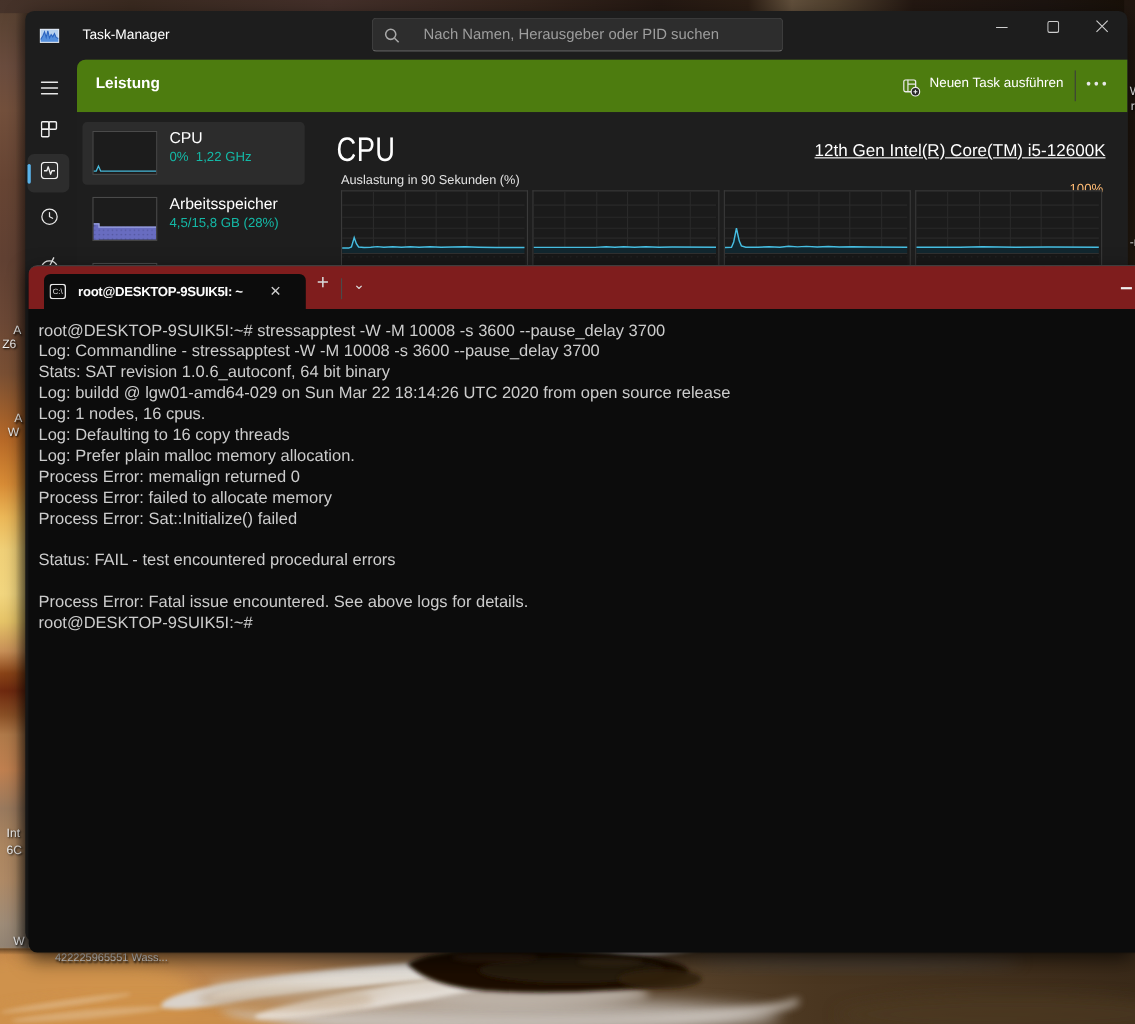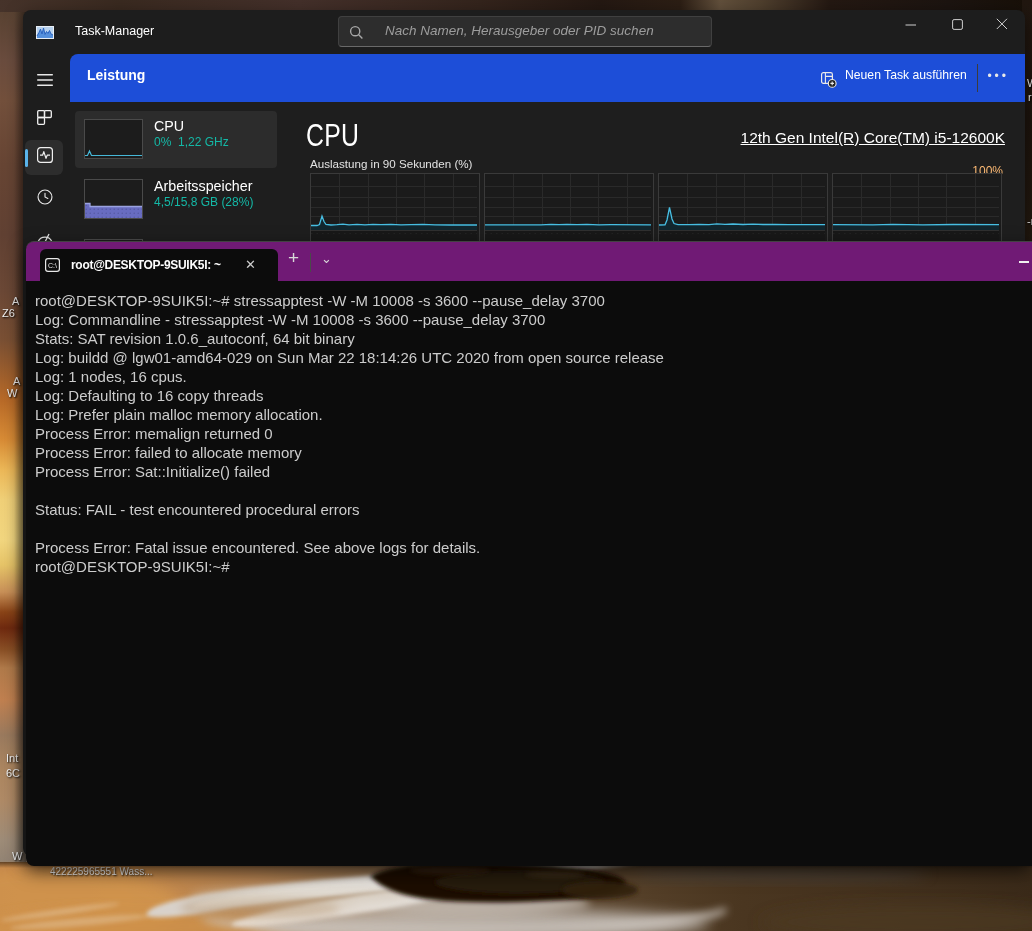--- a/index.html
+++ b/index.html
@@ -25,50 +25,50 @@
   
   .lbl{position:absolute;color:#f2f2f2;font-size:11px;text-shadow:1px 1px 2px #000;white-space:nowrap;}
   
   #beach{left:0;top:862px;width:1032px;height:69px;}
   
   #tm{left:23px;top:10px;width:1002px;height:846px;background:#1d1d1d;
       border-radius:8px;box-shadow:0 6px 18px rgba(0,0,0,.5);}
   #tmTitle{left:52px;top:14px;color:#ffffff;font-size:12.5px;}
   #tmSearch{left:315px;top:6px;width:372px;height:29px;background:#2d2d2d;
       border:1px solid #404040;border-bottom:1px solid #6a6a6a;border-radius:4px;}
-  #tmSearch span{position:absolute;left:46px;top:6px;color:#9d9d9d;font-size:13.5px;font-style:italic;}
+  #tmSearch span{position:absolute;left:46px;top:6px;color:#9d9d9d;font-size:13.5px;}
   .capbtn{position:absolute;color:#e6e6e6;}
   
   .sideic{position:absolute;left:14px;width:16px;height:16px;}
   #selBox{left:2px;top:130px;width:38px;height:35px;background:#2d2d2d;border-radius:6px;}
   #selPill{left:2px;top:139px;width:2.5px;height:18px;background:#5ab3ea;border-radius:2px;}
   
   #panel{left:47px;top:44px;right:0;bottom:0;background:#242424;border-top-left-radius:8px;overflow:hidden;}
-  #pHead{left:0;top:0;right:0;height:48px;background:#1d4ed8;}
+  #pHead{left:0;top:0;right:0;height:48px;background:#4d7c0f;}
   #pBody{left:0;top:48px;right:0;bottom:0;background:#1e1e1e;}
   #leistung{left:17px;top:13px;color:#fff;font-size:14px;font-weight:bold;}
   #newtask{left:775px;top:14px;color:#fff;font-size:12.2px;}
   #tbSep{right:47px;top:10px;width:1px;height:28px;background:#3c3c3c;}
   #dots3{right:16px;top:15px;color:#e8e8e8;font-size:12px;letter-spacing:3px;}
   
   .row{position:absolute;left:5px;width:202px;height:57px;}
   .mini{position:absolute;left:9px;top:8px;width:57px;height:38px;background:#1c1c1c;border:1px solid #4a4a4a;}
   .rt1{position:absolute;left:79px;top:7px;color:#fff;font-size:14.3px;}
   .rt2{position:absolute;left:79px;top:24px;color:#14b8a6;font-size:12px;}
   
   #cpuBig{left:236px;top:16px;color:#fff;font-size:31px;font-weight:400;letter-spacing:.4px;transform:scaleX(.80);transform-origin:left top;}
   #intel{right:20px;top:27px;color:#fff;font-size:15.5px;text-decoration:underline;}
   #axisL{left:240px;top:55px;color:#e2e2e2;font-size:11.6px;}
   #axisR{right:22px;top:62px;color:#fdba74;font-size:12px;}
   .gbox{position:absolute;top:71px;width:168px;height:108px;border:1px solid #3a3a3a;border-bottom:none;background:#1b1b1b;}
   .gbox svg{position:absolute;left:0;top:0;}
   
   #term{left:26px;top:241px;width:1006px;height:625px;background:#0c0c0c;
      border-top-left-radius:8px;border-bottom-left-radius:8px;box-shadow:0 6px 18px rgba(0,0,0,.55);}
-  #tabbar{left:0;top:0;right:0;height:40px;background:#701a75;border-top-left-radius:8px;box-sizing:border-box;border-top:1px solid #424242;}
+  #tabbar{left:0;top:0;right:0;height:40px;background:#7f1d1d;border-top-left-radius:8px;box-sizing:border-box;border-top:1px solid #424242;}
   #tab{position:absolute;left:14px;top:7px;width:238px;height:33px;background:#0c0c0c;
      border-radius:6px 6px 0 0;}
   #tabTxt{position:absolute;left:31px;top:9px;color:#fdfdfd;font-size:12px;font-weight:bold;letter-spacing:-.3px;white-space:nowrap;}
   #tabX{position:absolute;left:205px;top:8px;color:#cfcfcf;font-size:13px;}
   #btnPlus{position:absolute;left:262px;top:5px;color:#d8d8d8;font-size:19px;font-weight:400;}
   #btnChev{position:absolute;left:295px;top:9px;color:#d8d8d8;font-size:13px;}
   #termMin{position:absolute;right:3px;top:19px;width:10px;height:1.5px;background:#f0f0f0;}
   #tout{position:absolute;left:9px;top:50px;color:#cccccc;
       font-family:Liberation Sans, sans-serif;font-size:15px;line-height:19px;white-space:pre;}
 </style>

